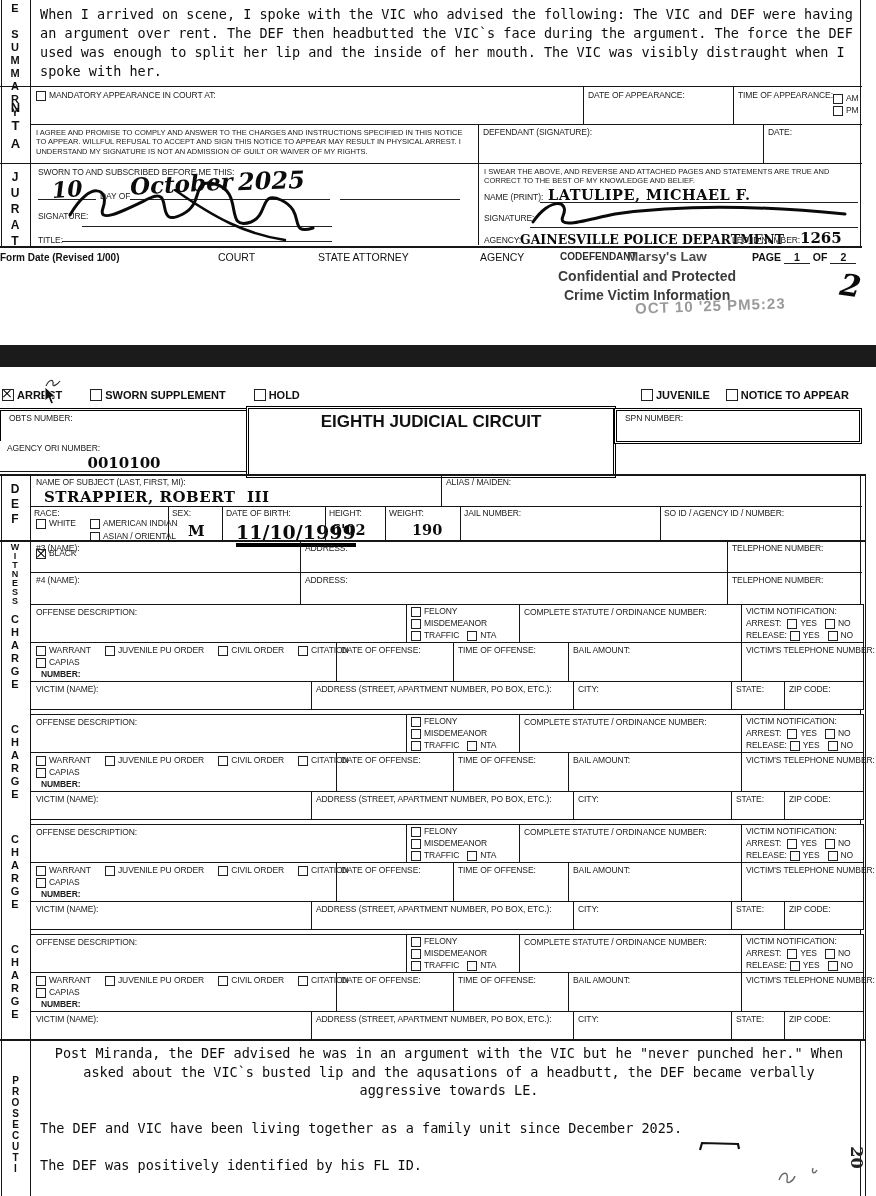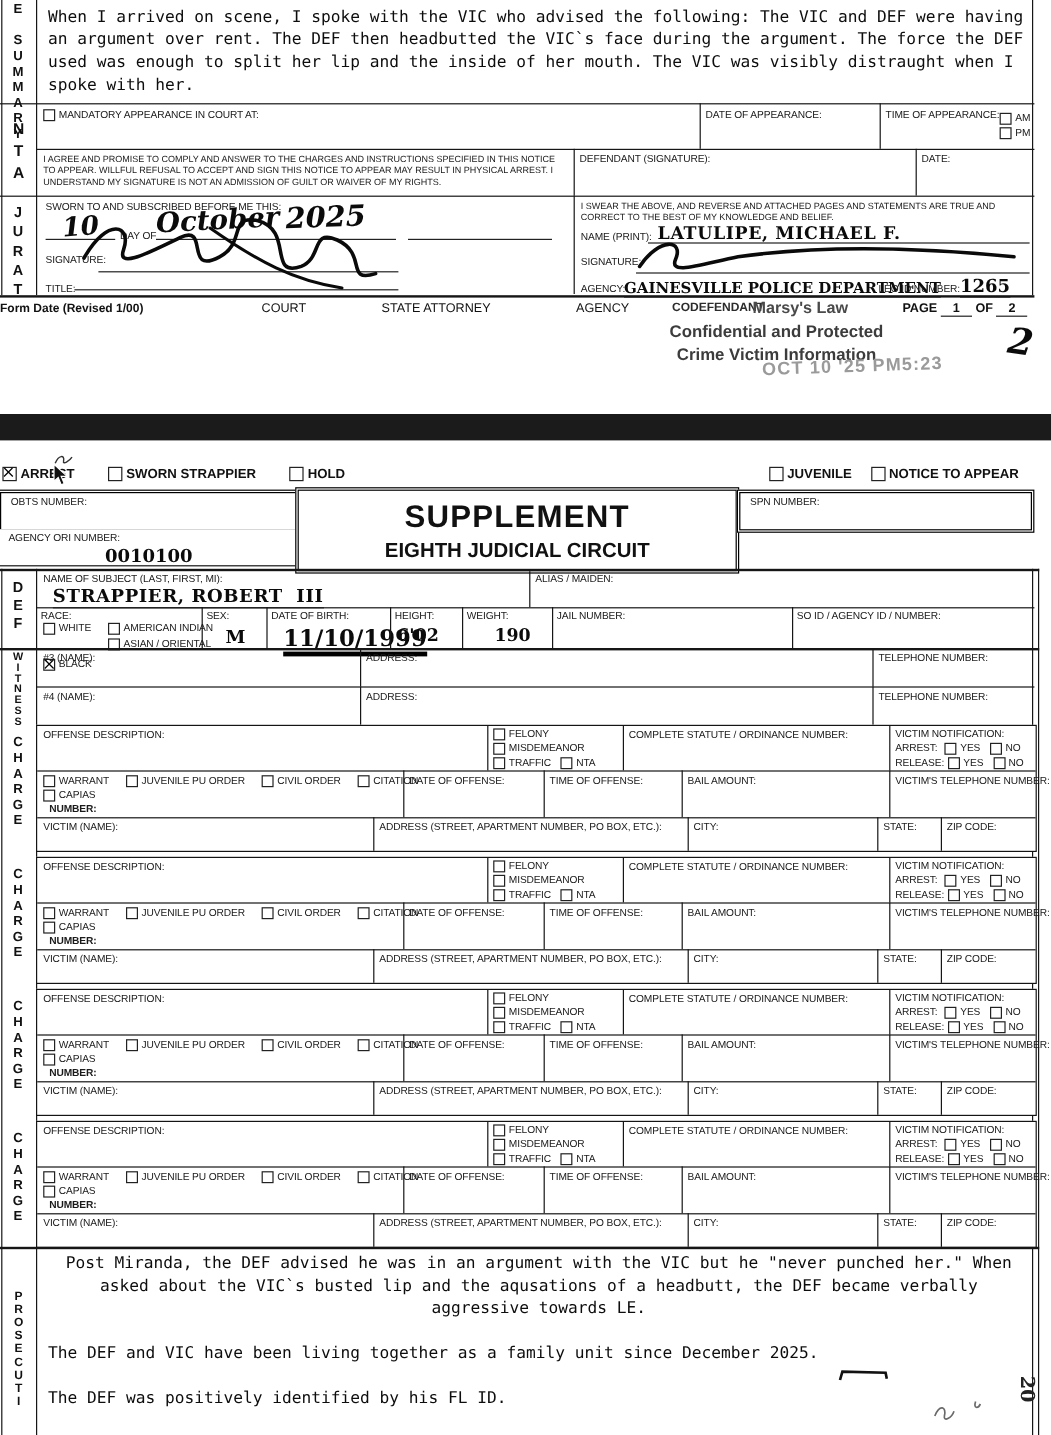--- a/index.html
+++ b/index.html
@@ -120,21 +120,21 @@
     <span style="display:inline-block;border-bottom:1px solid #222;width:26px;text-align:center;">2</span>
   </div>
   <div class="abs hand" style="left:840px;top:268px;font-size:30px;transform:rotate(8deg);">2</div>
 
   <div class="abs" style="left:0;top:345px;width:876px;height:22px;background:#1b1b1b;"></div>
 
   <div class="abs cbrow" style="left:2px;top:389px;font-size:11px;font-weight:bold;">
     <span class="cb checked" style="width:10px;height:10px;"></span>
     <span>ARREST</span>
     <span class="cb" style="width:10px;height:10px;margin-left:28px;"></span>
-    <span>SWORN STRAPPIER</span>
+    <span>SWORN SUPPLEMENT</span>
     <span class="cb" style="width:10px;height:10px;margin-left:28px;"></span>
     <span>HOLD</span>
   </div>
   <div class="abs cbrow" style="left:641px;top:389px;font-size:11px;font-weight:bold;">
     <span class="cb" style="width:10px;height:10px;"></span>
     <span>JUVENILE</span>
     <span class="cb" style="width:10px;height:10px;margin-left:16px;"></span>
     <span>NOTICE TO APPEAR</span>
   </div>
 
@@ -146,21 +146,20 @@
   </svg>
 
   <div class="abs dbl" style="left:-2px;top:408px;width:248px;height:30px;">
     <div class="lbl" style="margin:3px 0 0 8px;">OBTS NUMBER:</div>
   </div>
   <div class="abs sgl" style="left:-2px;top:441px;width:250px;height:30px;border-top:none;">
     <div class="lbl" style="margin:3px 0 0 8px;">AGENCY ORI NUMBER:</div>
     <div class="hval" style="text-align:center;font-size:15px;margin-top:0px;">0010100</div>
   </div>
   <div class="abs dbl" style="left:246px;top:406px;width:364px;height:66px;text-align:center;">
-    <div style="font-size:26px;font-weight:bold;letter-spacing:1px;margin-top:6px;">SUPPLEMENT</div>
     <div style="font-size:17px;font-weight:bold;margin-top:3px;">EIGHTH JUDICIAL CIRCUIT</div>
   </div>
   <div class="abs dbl" style="left:614px;top:408px;width:242px;height:30px;">
     <div class="lbl" style="margin:3px 0 0 8px;">SPN NUMBER:</div>
   </div>
 
   <div class="vline" style="left:1px;top:474px;height:722px;"></div>
   <div class="vline" style="left:30px;top:474px;height:722px;"></div>
   <div class="vline" style="left:860px;top:474px;height:722px;"></div>
   <div class="vline" style="left:865px;top:474px;height:722px;"></div>

